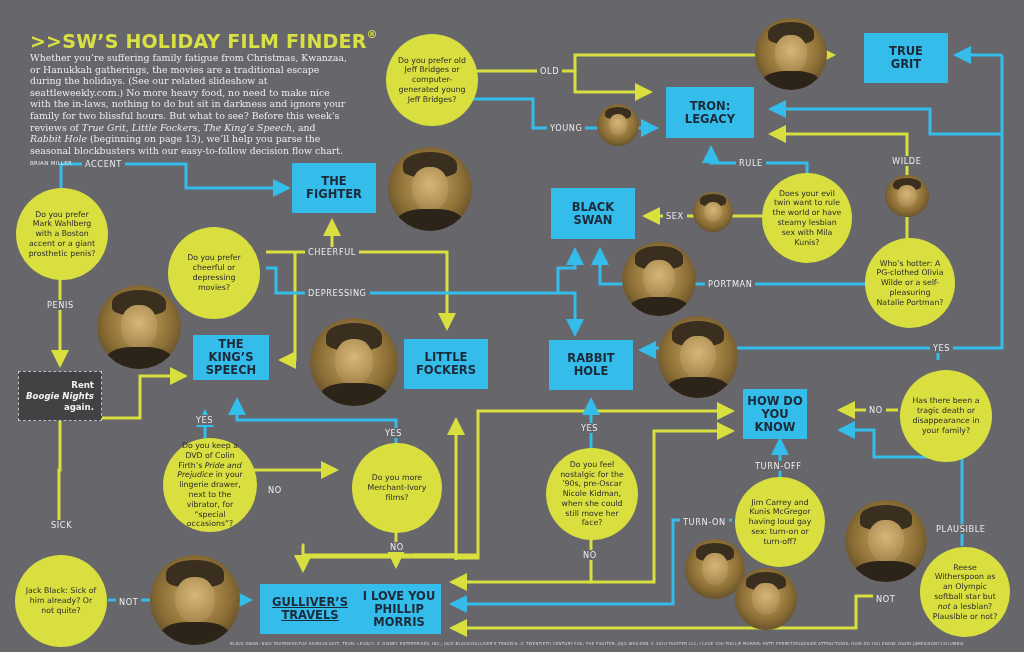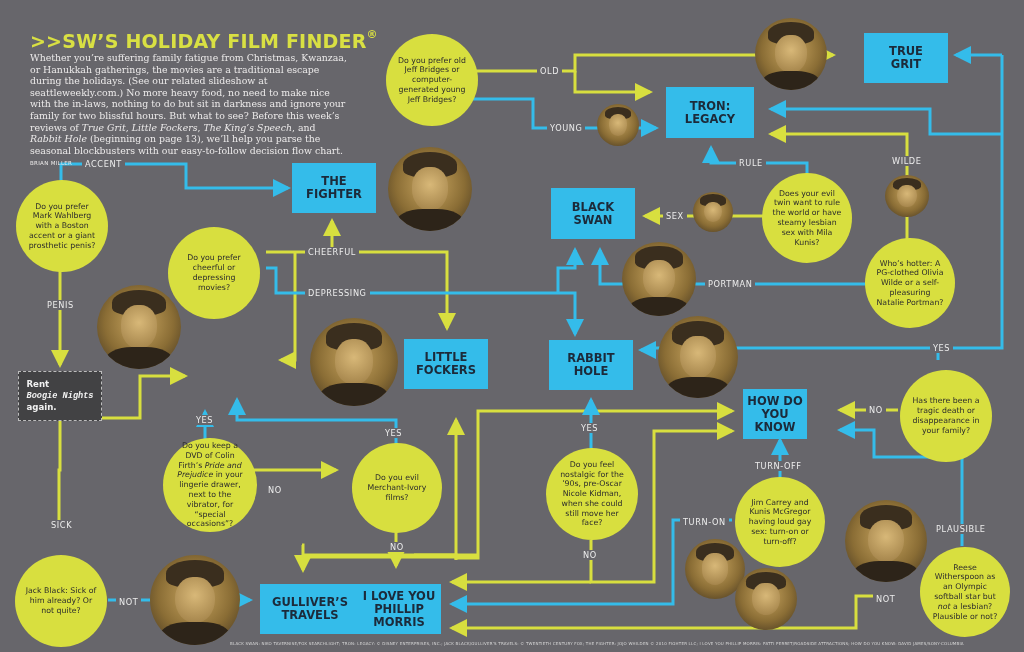--- a/index.html
+++ b/index.html
@@ -12,22 +12,22 @@
   .intro em{font-style:italic;}
   .intro .byline{font-family:"DejaVu Sans",sans-serif;font-size:5.5px;letter-spacing:0.3px;}
   .q{position:absolute;border-radius:50%;background:#d8df3f;color:#2c2c2c;display:flex;align-items:center;justify-content:center;text-align:center;font-family:"DejaVu Sans",sans-serif;font-size:7.8px;line-height:9.8px;box-sizing:border-box;padding:10px;}
   .q em{font-style:italic;}
   .film{position:absolute;background:#34bcea;color:#1c2a3a;display:flex;align-items:center;justify-content:center;text-align:center;font-family:"DejaVu Sans",sans-serif;font-weight:bold;font-size:11.5px;line-height:13px;box-sizing:border-box;padding:4px;white-space:pre-line;}
   .photo{position:absolute;border-radius:50%;overflow:hidden;background:radial-gradient(circle at 50% 45%,#c9a660 0%,#8a6d35 55%,#3b2f1e 100%);}
   .photo .face{position:absolute;left:28%;top:24%;width:44%;height:52%;border-radius:45% 45% 50% 50%;background:radial-gradient(circle at 50% 40%,#d8b878,#9a7a42);}
   .photo .hair{position:absolute;left:18%;top:6%;width:64%;height:30%;border-radius:50% 50% 30% 30%;background:#3a2e1e;}
   .photo .body{position:absolute;left:10%;top:74%;width:80%;height:40%;border-radius:40% 40% 0 0;background:#2d2419;}
   .lbl{position:absolute;color:#ececec;font-family:"DejaVu Sans",sans-serif;font-size:8.2px;letter-spacing:0.6px;background:#67666b;padding:0 3px;white-space:nowrap;line-height:10px;}
-  .rent{position:absolute;left:18px;top:371px;width:84px;height:50px;background:#424244;border:1.2px dashed #bdbdbd;color:#f2f2f2;font-family:"DejaVu Sans",sans-serif;font-weight:bold;font-size:8.6px;line-height:11px;text-align:left;display:flex;align-items:center;justify-content:center;box-sizing:border-box;}
-  .rent em{font-style:italic;font-family:Liberation Mono, monospace;}
+  .rent{position:absolute;left:18px;top:371px;width:84px;height:50px;background:#424244;border:1.2px dashed #bdbdbd;color:#f2f2f2;font-family:"DejaVu Sans",sans-serif;font-weight:bold;font-size:8.6px;line-height:11px;text-align:right;display:flex;align-items:center;justify-content:center;box-sizing:border-box;}
+  .rent em{font-style:italic;}
   .credits{position:absolute;left:230px;top:641px;width:790px;color:#d8d8d8;font-family:"DejaVu Sans",sans-serif;font-size:4px;letter-spacing:0.2px;white-space:nowrap;overflow:hidden;}
 </style>
 </head>
 <body>
 
 <div id="canvas">
 
   <svg class="lines" viewBox="0 0 1024 652">
     <defs>
       <marker id="ay" markerWidth="6" markerHeight="6" refX="5" refY="3" orient="auto" markerUnits="strokeWidth">
@@ -108,51 +108,53 @@
       <path d="M108,600 L250,600" stroke="#34bcea" marker-end="url(#ab)"></path>
     </g>
   </svg>
 
   <div class="title">
     <span>&gt;&gt;</span><span>SW’S HOLIDAY FILM FINDER</span><sup>®</sup>
   </div>
   <div class="intro"><span>Whether you’re suffering family fatigue from Christmas, Kwanzaa, or Hanukkah gatherings, the movies are a traditional escape during the holidays. (See our related slideshow at seattleweekly.com.) No more heavy food, no need to make nice with the in-laws, nothing to do but sit in darkness and ignore your family for two blissful hours. But what to see? Before this week’s reviews of </span><em>True Grit</em><span>, </span><em>Little Fockers</em><span>, </span><em>The King’s Speech</em><span>, and </span><em>Rabbit Hole</em><span> (beginning on page 13), we’ll help you parse the seasonal blockbusters with our easy-to-follow decision flow chart. </span><span class="byline">BRIAN MILLER</span></div>
 
   <div class="q" style="left:386px;top:34px;width:92px;height:92px;">Do you prefer old Jeff Bridges or computer-generated young Jeff Bridges?</div>
-  <div class="q" style="left:16px;top:180px;width:92px;height:92px;text-align:center;">Do you prefer Mark Wahlberg with a Boston accent or a giant prosthetic penis?</div>
+  <div class="q" style="left:16px;top:188px;width:92px;height:92px;text-align:center;">Do you prefer Mark Wahlberg with a Boston accent or a giant prosthetic penis?</div>
   <div class="q" style="left:168px;top:227px;width:92px;height:92px;">Do you prefer cheerful or depressing movies?</div>
   <div class="q" style="left:762px;top:173px;width:90px;height:90px;">Does your evil twin want to rule the world or have steamy lesbian sex with Mila Kunis?</div>
   <div class="q" style="left:865px;top:238px;width:90px;height:90px;">Who’s hotter: A PG-clothed Olivia Wilde or a self-pleasuring Natalie Portman?</div>
   <div class="q" style="left:900px;top:370px;width:92px;height:92px;">Has there been a tragic death or disappearance in your family?</div>
   <div class="q" style="left:163px;top:438px;width:94px;height:94px;">
       <span><span>Do you keep a DVD of Colin Firth’s </span><em>Pride and Prejudice</em><span> in your lingerie drawer, next to the vibrator, for “special occasions”?</span></span>
     </div>
-  <div class="q" style="left:352px;top:443px;width:90px;height:90px;">Do you evil Merchant-Ivory films?</div>
+  <div class="q" style="left:352px;top:443px;width:90px;height:90px;">Do you more Merchant-Ivory films?</div>
   <div class="q" style="left:546px;top:448px;width:92px;height:92px;">Do you feel nostalgic for the ’90s, pre-Oscar Nicole Kidman, when she could still move her face?</div>
   <div class="q" style="left:735px;top:477px;width:90px;height:90px;">Jim Carrey and Kunis McGregor having loud gay sex: turn-on or turn-off?</div>
   <div class="q" style="left:15px;top:555px;width:92px;height:92px;">Jack Black: Sick of him already? Or not quite?</div>
   <div class="q" style="left:920px;top:547px;width:90px;height:90px;">
       <span><span>Reese Witherspoon as an Olympic softball star but </span><em>not</em><span> a lesbian? Plausible or not?</span></span>
     </div>
 
   <div class="film" style="left:864px;top:33px;width:84px;height:50px;">TRUE
 GRIT</div>
   <div class="film" style="left:666px;top:87px;width:88px;height:51px;">TRON:
 LEGACY</div>
   <div class="film" style="left:292px;top:163px;width:84px;height:50px;">THE
 FIGHTER</div>
   <div class="film" style="left:551px;top:188px;width:84px;height:51px;">BLACK
 SWAN</div>
+  <div class="film" style="left:193px;top:335px;width:76px;height:45px;">THE KING’S
+SPEECH</div>
   <div class="film" style="left:549px;top:340px;width:84px;height:50px;">RABBIT
 HOLE</div>
   <div class="film" style="left:404px;top:339px;width:84px;height:50px;">LITTLE
 FOCKERS</div>
   <div class="film" style="left:743px;top:389px;width:64px;height:50px;">HOW DO
 YOU KNOW</div>
-  <div class="film" style="left:260px;top:584px;width:100px;height:50px;">GULLIVER’S
+  <div class="film" style="left:260px;top:584px;width:100px;height:50px;text-decoration:underline;">GULLIVER’S
 TRAVELS</div>
   <div class="film" style="left:357px;top:584px;width:84px;height:50px;">I LOVE YOU
 PHILLIP
 MORRIS</div>
 
   <div class="rent">
     <div><span>Rent</span><br><em>Boogie Nights</em><br><span>again.</span></div>
   </div>
 
   <div class="photo" style="left:755px;top:18px;width:72px;height:72px;">

